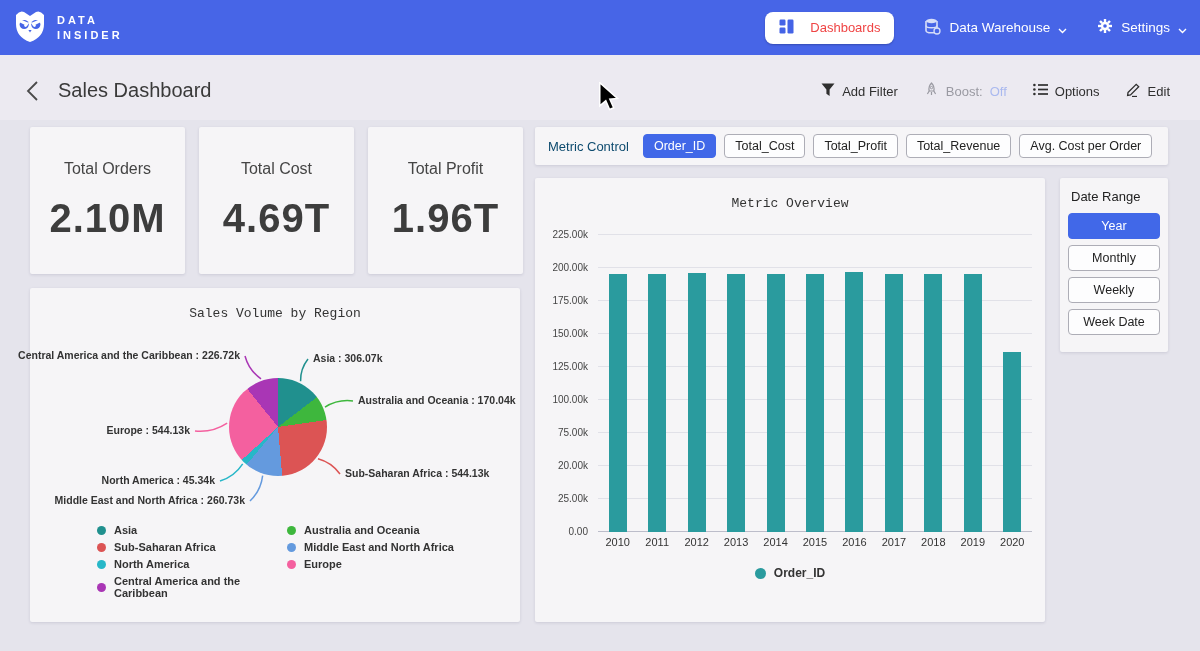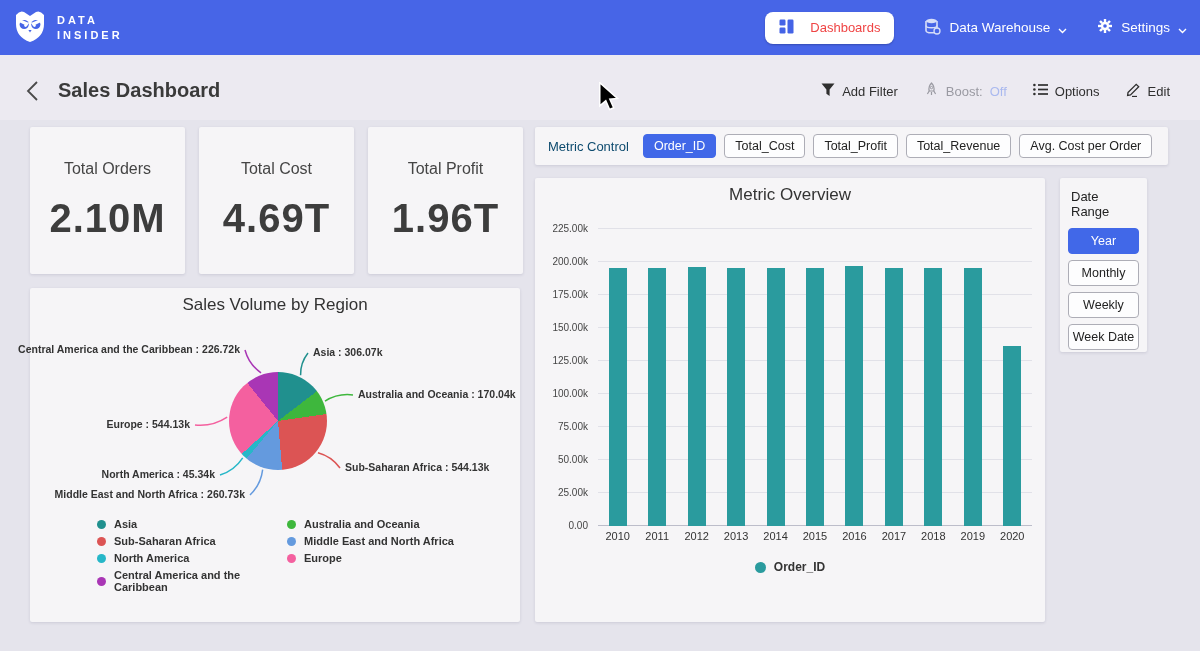--- a/index.html
+++ b/index.html
@@ -21,42 +21,42 @@
     background:#fff; border:none; border-radius:8px; padding:7px 14px;
     display:flex; align-items:center; gap:16px; color:#ef4444;
     font-size:13px; font-weight:500; font-family:inherit; cursor:pointer;
     box-shadow:0 1px 2px rgba(0,0,30,.25);
   }
   .nav-item { display:flex; align-items:center; gap:8px; color:#fff; font-size:13.5px; cursor:pointer; }
   .chev { width:9px; height:9px; display:inline-block; }
   
   .header-band { position:absolute; top:55px; left:0; width:1200px; height:65px; background:#eceaf1; }
   .back-btn { position:absolute; left:26px; top:80px; width:20px; height:22px; cursor:pointer; }
-  .page-title { position:absolute; left:58px; top:79px; font-size:20px; color:#3a3a3a; font-weight:700; }
+  .page-title { position:absolute; left:58px; top:79px; font-size:20px; color:#3a3a3a; font-weight:400; }
   .header-actions { position:absolute; right:30px; top:82px; display:flex; align-items:center; gap:26px; }
   .h-action { display:flex; align-items:center; gap:7px; font-size:13px; color:#2f2f2f; cursor:pointer; }
   .h-action .muted { color:#9a9aa2; }
   .boost-off { color:#aab9ef; }
   
   .card { position:absolute; background:#f6f5f7; border-radius:2px; box-shadow:0 1px 3px rgba(50,50,90,.14); }
   .kpi { width:155px; height:147px; top:127px; display:flex; flex-direction:column; align-items:center; justify-content:center; gap:18px; }
   .kpi-label { font-size:16px; font-weight:500; color:#454545; }
   .kpi-value { font-size:40px; font-weight:bold; color:#3d3d3d; letter-spacing:1px; }
   
   .metric-card { left:535px; top:127px; width:633px; height:38px; display:flex; align-items:center; padding:0 13px; }
   .metric-label { font-size:13px; color:#0c4a6e; margin-right:14px; }
   .chips { display:flex; gap:8px; }
   .chip {
     font-family:inherit; font-size:12.5px; color:#222; background:#fdfdfe;
     border:1px solid #adadb6; border-radius:4px; padding:4px 10px; cursor:pointer; white-space:nowrap;
   }
   .chip.active { background:#4168e8; border-color:#4168e8; color:#fff; }
   
   .pie-card { left:30px; top:288px; width:490px; height:334px; }
-  .chart-title { text-align:center; font-size:17px; color:#333; margin-top:7px; }
+  .chart-title { text-align:center; font-size:13px; color:#333; margin-top:18px;font-family:Liberation Mono, monospace; }
   .pie-area { position:relative; width:490px; height:200px; margin-top:2px; }
   .pie {
     position:absolute; left:199px; top:55px; width:98px; height:98px; border-radius:50%;
     cursor:pointer;
   }
   .pie-lines { position:absolute; left:0; top:0; pointer-events:none; }
   .pie-callout { position:absolute; font-size:10.5px; font-weight:bold; color:#333; white-space:nowrap; }
   .pie-legend { display:grid; grid-template-columns:190px max-content; margin-left:67px; margin-top:1px; row-gap:5px; column-gap:0; }
   .legend-item { display:flex; align-items:center; gap:8px; font-size:11px; font-weight:bold; color:#333; }
   .legend-dot { width:9px; height:9px; border-radius:50%; flex:0 0 auto; }
@@ -68,21 +68,21 @@
   .tick-label { position:absolute; right:calc(100% + 10px); width:52px; text-align:right; font-size:10px; color:#454545; font-weight:500; }
   .bars-row { position:absolute; left:0; right:0; top:0; bottom:0; display:flex; }
   .bar-slot { flex:1; display:flex; align-items:flex-end; justify-content:center; }
   .bar { width:18px; background:#2a9b9e; cursor:pointer; }
   .bar-xlabels { display:flex; margin:4px 13px 0 63px; }
   .bar-xlabels div { flex:1; text-align:center; font-size:11px; color:#333; }
   .bar-legend { display:flex; align-items:center; justify-content:center; gap:8px; margin-top:18px; }
   .bar-legend .legend-dot { width:11px; height:11px; }
   .bar-legend span { font-size:12px; font-weight:bold; color:#333; }
   
-  .date-card { left:1060px; top:178px; width:87px; height:174px; padding:10px 8px; }
+  .date-card { left:1060px; top:178px; width:108px; height:174px; padding:10px 8px; }
   .date-label { font-size:13px; color:#222; margin:1px 0 9px 3px; }
   .date-btn {
     display:block; width:100%; font-family:inherit; font-size:12.5px; color:#222;
     background:#fdfdfe; border:1px solid #adadb6; border-radius:4px;
     padding:5px 0; margin-bottom:6px; text-align:center; cursor:pointer;
   }
   .date-btn.active { background:#4168e8; border-color:#4168e8; color:#fff; }
   
   .cursor { position:absolute; left:598px; top:82px; pointer-events:none; }
 </style>
@@ -303,21 +303,21 @@
       <div class="tick-label" style="bottom: 226px;">175.00k</div>
       <div class="grid-line" style="bottom: 198px;"></div>
       <div class="tick-label" style="bottom: 193px;">150.00k</div>
       <div class="grid-line" style="bottom: 165px;"></div>
       <div class="tick-label" style="bottom: 160px;">125.00k</div>
       <div class="grid-line" style="bottom: 132px;"></div>
       <div class="tick-label" style="bottom: 127px;">100.00k</div>
       <div class="grid-line" style="bottom: 99px;"></div>
       <div class="tick-label" style="bottom: 94px;">75.00k</div>
       <div class="grid-line" style="bottom: 66px;"></div>
-      <div class="tick-label" style="bottom: 61px;">50.00k</div>
+      <div class="tick-label" style="bottom: 61px;">20.00k</div>
       <div class="grid-line" style="bottom: 33px;"></div>
       <div class="tick-label" style="bottom: 28px;">25.00k</div>
       <div class="grid-line base" style="bottom: 0px;"></div>
       <div class="tick-label" style="bottom: -5px;">0.00</div>
       <div class="bars-row">
         <div class="bar-slot">
           <div class="bar" style="height: 258.06px; background: rgb(42, 155, 158);"></div>
         </div>
         <div class="bar-slot">
           <div class="bar" style="height: 257.928px; background: rgb(42, 155, 158);"></div>

